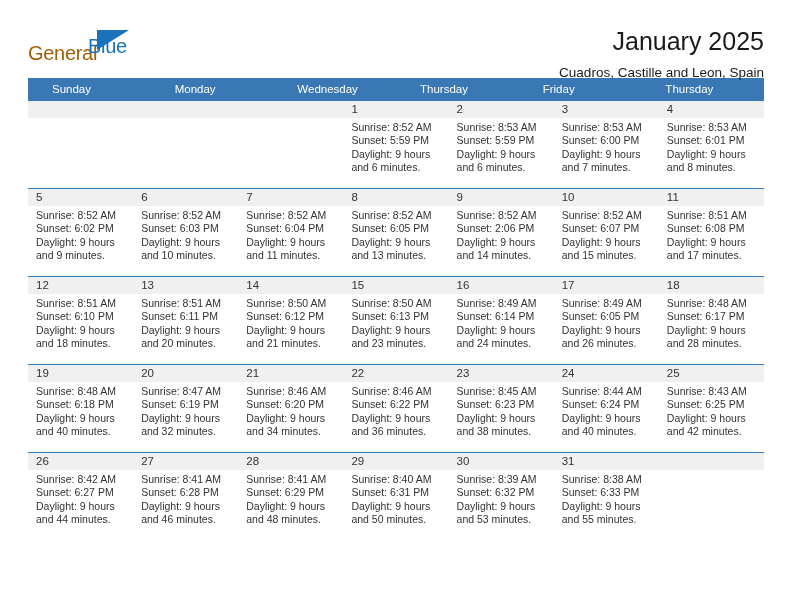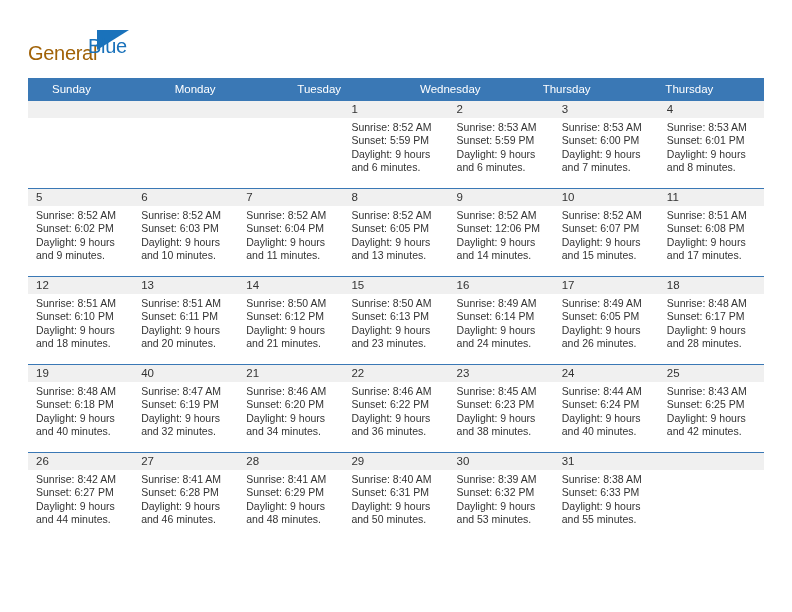--- a/index.html
+++ b/index.html
@@ -143,30 +143,34 @@
 <body>
 
 <div class="page">
 
   <div class="masthead">
     <div class="brand">
       <span class="brand-general">General</span>
       <span class="brand-tri"></span>
       <span class="brand-blue">Blue</span>
     </div>
+    <div class="titles">
+      <div class="cal-title">January 2025</div>
+      <div class="cal-subtitle">Cuadros, Castille and Leon, Spain</div>
+    </div>
   </div>
 
   <div class="calendar">
 
     <div class="dow-row">
       <div class="dow">Sunday</div>
       <div class="dow">Monday</div>
-      <div class="dow">Tuesday</div>
       <div class="dow">Wednesday</div>
       <div class="dow">Thursday</div>
+      <div class="dow">Friday</div>
       <div class="dow">Thursday</div>
     </div>
 
     <div class="week">
       <div class="day empty">
         <div class="day-num"></div>
         <div class="day-info">
           <div></div>
           <div></div>
           <div></div>
@@ -263,21 +267,21 @@
           <div>Sunrise: 8:52 AM</div>
           <div>Sunset: 6:05 PM</div>
           <div>Daylight: 9 hours</div>
           <div>and 13 minutes.</div>
         </div>
       </div>
       <div class="day">
         <div class="day-num">9</div>
         <div class="day-info">
           <div>Sunrise: 8:52 AM</div>
-          <div>Sunset: 12:06 PM</div>
+          <div>Sunset: 2:06 PM</div>
           <div>Daylight: 9 hours</div>
           <div>and 14 minutes.</div>
         </div>
       </div>
       <div class="day">
         <div class="day-num">10</div>
         <div class="day-info">
           <div>Sunrise: 8:52 AM</div>
           <div>Sunset: 6:07 PM</div>
           <div>Daylight: 9 hours</div>
@@ -365,21 +369,21 @@
       <div class="day">
         <div class="day-num">19</div>
         <div class="day-info">
           <div>Sunrise: 8:48 AM</div>
           <div>Sunset: 6:18 PM</div>
           <div>Daylight: 9 hours</div>
           <div>and 40 minutes.</div>
         </div>
       </div>
       <div class="day">
-        <div class="day-num">40</div>
+        <div class="day-num">20</div>
         <div class="day-info">
           <div>Sunrise: 8:47 AM</div>
           <div>Sunset: 6:19 PM</div>
           <div>Daylight: 9 hours</div>
           <div>and 32 minutes.</div>
         </div>
       </div>
       <div class="day">
         <div class="day-num">21</div>
         <div class="day-info">

